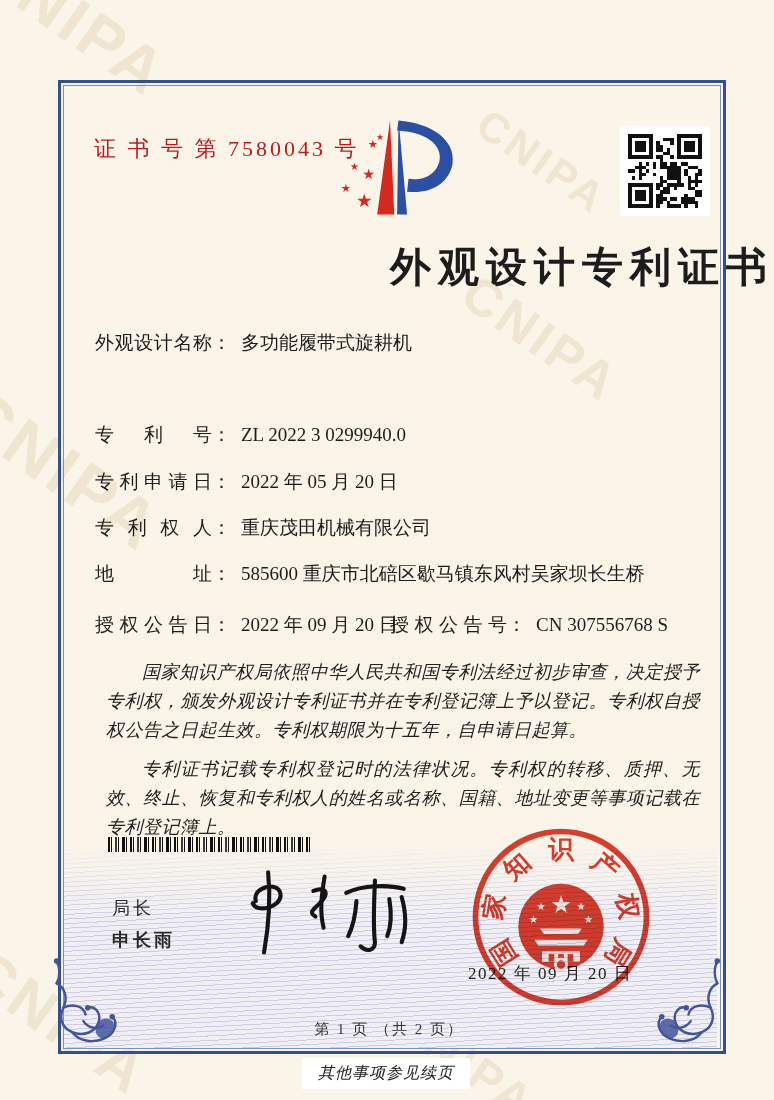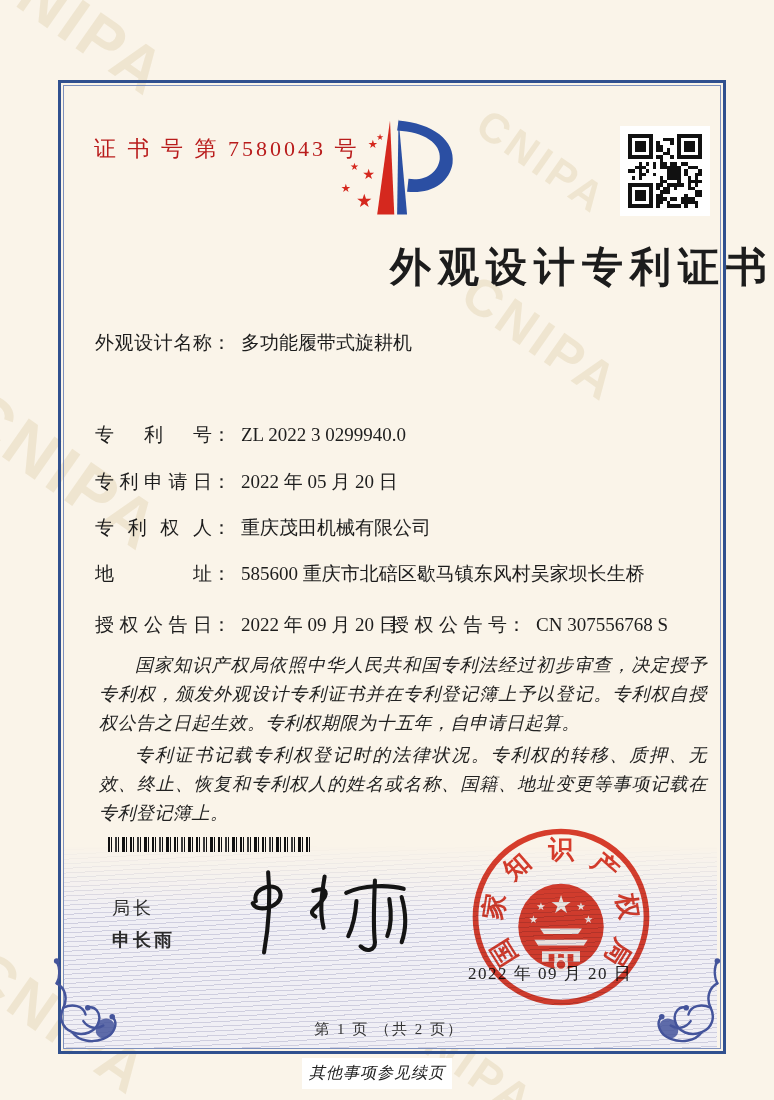--- a/index.html
+++ b/index.html
@@ -38,21 +38,21 @@
 
   .frow{position:absolute;left:95px;font-size:19px;color:#1d1d1d;white-space:nowrap;}
   .flabel{display:inline-block;width:117px;text-align:justify;text-align-last:justify;vertical-align:bottom;}
   .fcolon{margin-right:10px;}
   .r1{top:330px}.r2{top:376px}.r3{top:422px}.r4{top:469px}.r5{top:515px}.r6{top:561px}
   .grant{top:612px;display:flex;}
   .g1{width:295px;}
 
   .paras{position:absolute;left:96px;top:648px;width:614px;font-size:18px;line-height:29px;
          font-style:italic;letter-spacing:.5px;color:#222;}
-  .paras p{margin:3px;text-indent:2em;text-align:justify;}
+  .paras p{margin:10px;text-indent:2em;text-align:justify;}
 
   .barcode{position:absolute;left:108px;top:837px;width:203px;height:15px;
      background:repeating-linear-gradient(90deg,#101010 0 2px,rgba(0,0,0,0) 2px 3px,#101010 3px 4px,
         rgba(0,0,0,0) 4px 7px,#3a3a3a 7px 9px,rgba(0,0,0,0) 9px 10px,#101010 10px 11px,
         rgba(0,0,0,0) 11px 14px,#101010 14px 17px,rgba(0,0,0,0) 17px 18px,#101010 18px 19px,rgba(0,0,0,0) 19px 22px);}
 
   .sigrole{position:absolute;left:112px;top:896px;font-family:"Liberation Sans",sans-serif;
            font-size:18px;color:#2b2b2b;letter-spacing:3px;}
   .signame{position:absolute;left:112px;top:928px;font-family:"Liberation Sans",sans-serif;
            font-size:18px;color:#2b2b2b;letter-spacing:3px;font-weight:bold;}
@@ -60,21 +60,21 @@
 
   .sealdate{position:absolute;left:468px;top:962px;font-size:17px;color:#222;letter-spacing:1.5px;white-space:nowrap;}
   .seal{position:absolute;left:466px;top:822px;width:190px;height:190px;mix-blend-mode:multiply;opacity:.93;}
 
   .flourish{position:absolute;width:100px;height:100px;}
   .fl-left{left:50px;top:950px;}
   .fl-right{left:624px;top:950px;transform:scaleX(-1);}
 
   .pageno{position:absolute;left:58px;width:662px;top:1020px;text-align:center;
           font-size:15px;letter-spacing:2px;color:#333;}
-  .note{position:absolute;left:302px;top:1058px;width:150px;padding:5px 0;background:#fff;
+  .note{position:absolute;left:302px;top:1058px;width:168px;padding:5px 0;background:#fff;
         text-align:center;font-size:16px;font-style:italic;letter-spacing:1px;color:#222;}
 </style>
 </head>
 <body>
 
 <div id="page">
 
   <div class="wm wm1">CNIPA</div>
   <div class="wm wm2">CNIPA</div>
   <div class="wm wm3">CNIPA</div>

